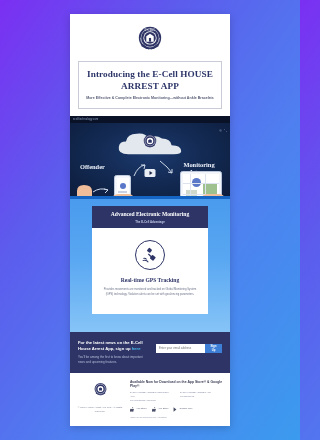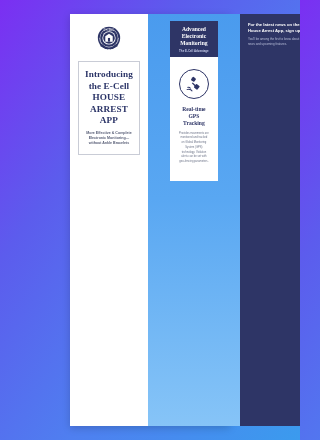--- a/index.html
+++ b/index.html
@@ -8,21 +8,21 @@
     font-family: "Liberation Sans", sans-serif;
     overflow: hidden;
   }
   body {
     background: linear-gradient(125deg, #7b2ff2 0%, #5c5ced 30%, #4f7ff0 62%, #3b9bee 100%);
     display: flex; justify-content: center;
   }
   .page-card {
     width: 160px; margin-top: 14px; margin-bottom: 14px;
     background: #ffffff;
-    display: flex; flex-direction: row;
+    display: flex; flex-direction: column;
     box-shadow: 0 2px 8px rgba(0,0,0,0.18);
   }
 
   
   .header { padding: 8px 8px 7px; background:#fff; }
   .crest-wrap { display:flex; justify-content:center; margin-bottom: 5px; }
   .crest { width: 34px; height: 34px; }
   .title-box {
     border: 1px solid #c9ccd6;
     padding: 7px 6px 7px;

